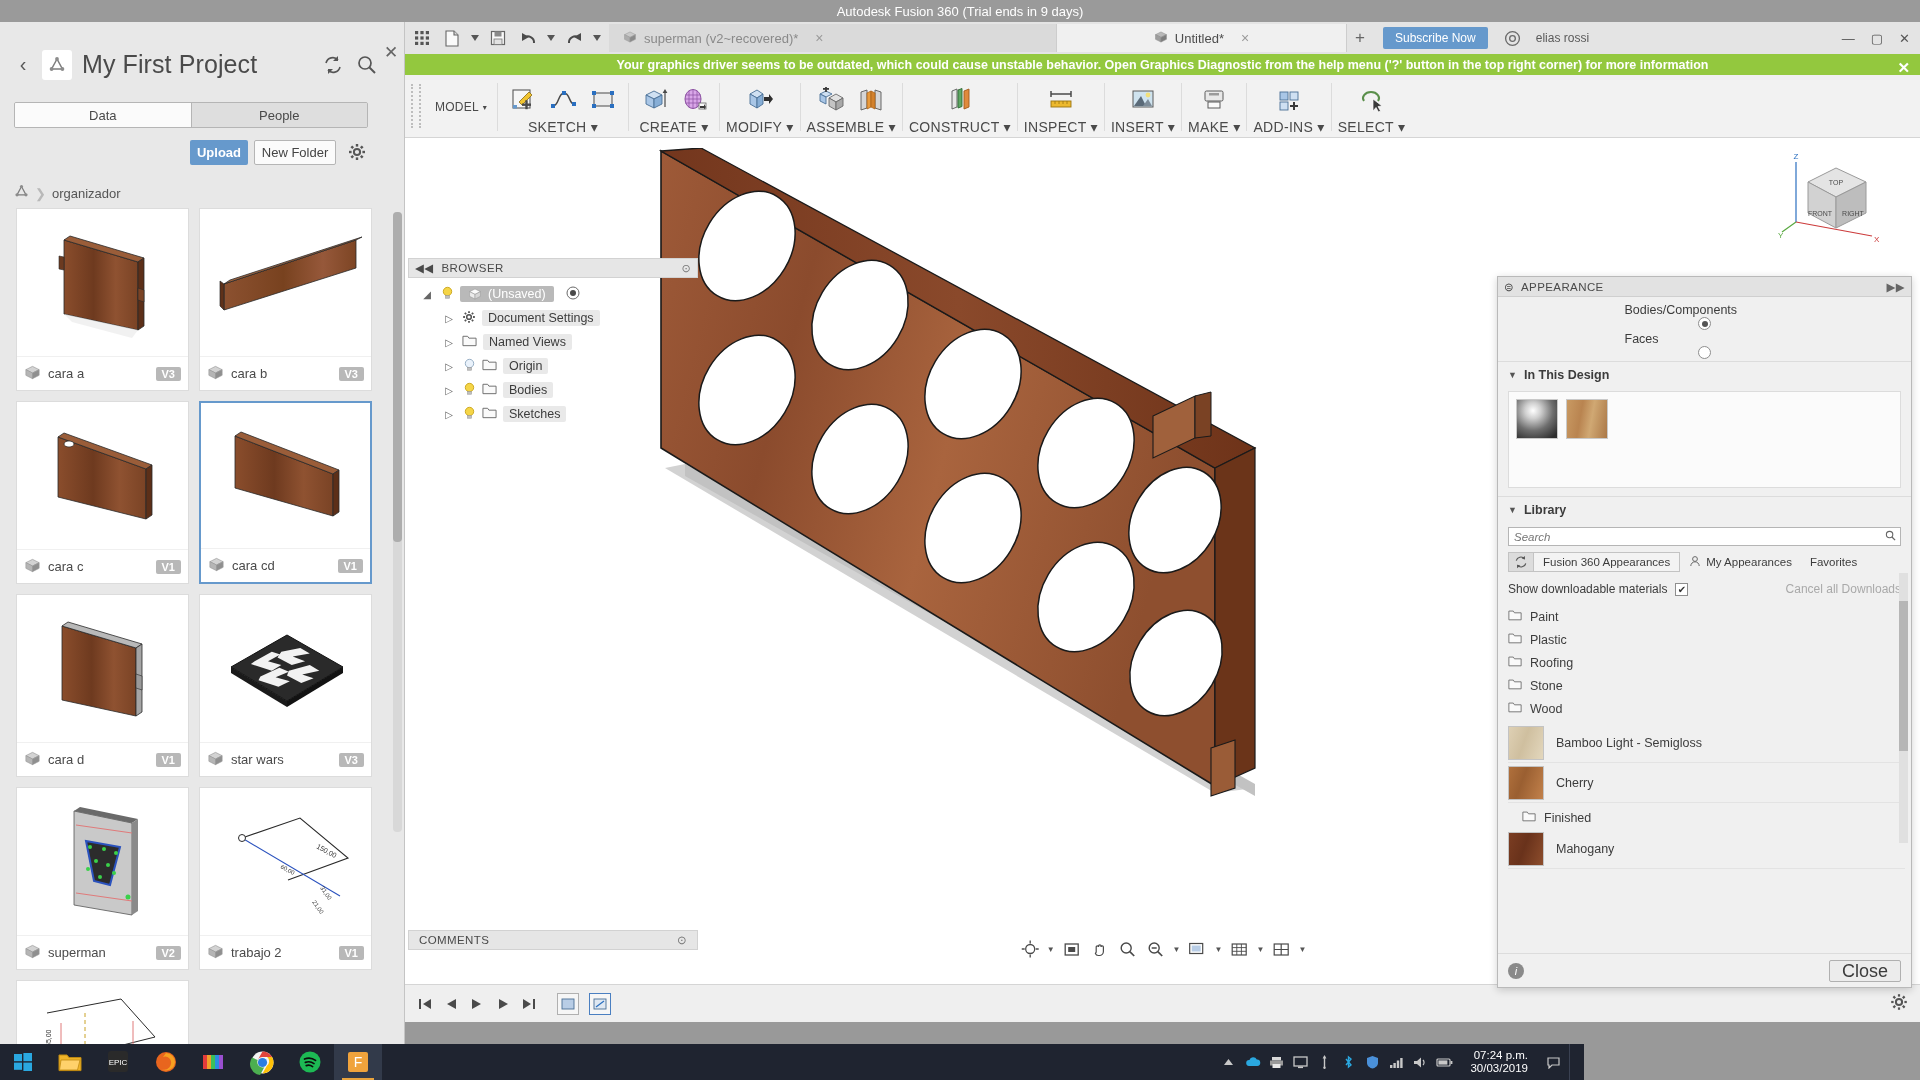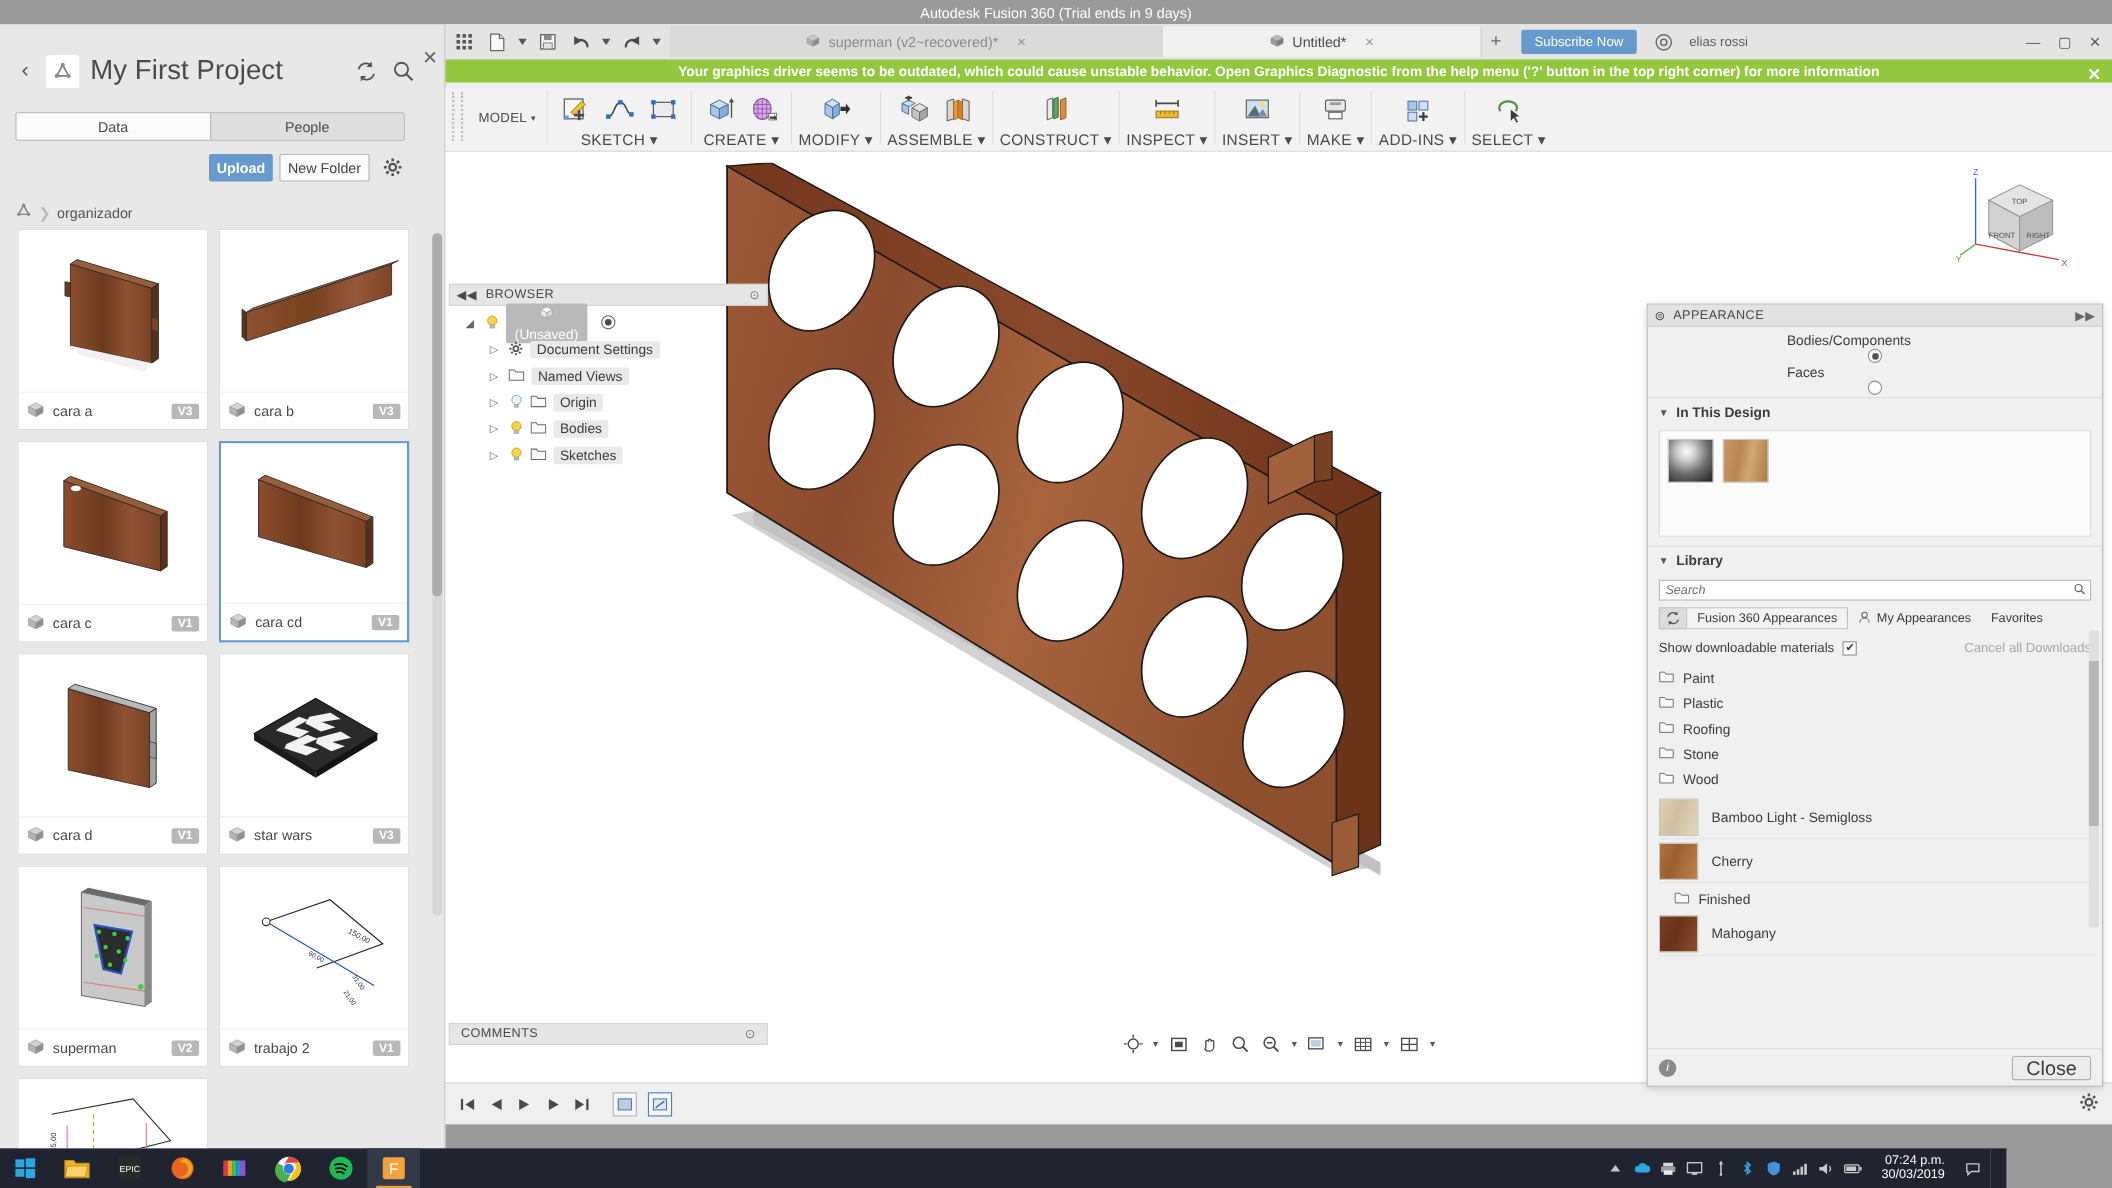--- a/index.html
+++ b/index.html
@@ -152,21 +152,21 @@
     background:#e6e6e6; border:1px solid #d2d2d2;
     display:flex; align-items:center; gap:8px; padding:0 6px;
     font-size:11.5px; color:#4a4a4a; letter-spacing:.4px;
   }
   .browser-hdr .dot { margin-left:auto; color:#777; font-size:11px; }
   .tree { position:absolute; left:3px; top:144px; width:290px; font-size:12.5px; color:#3c3c3c; }
   .tree-row { height:24px; display:flex; align-items:center; gap:6px; padding-left:8px; }
   .tree-row.root { padding-left:12px; }
   .tw { width:14px; text-align:center; color:#666; font-size:10px; }
   .bulb { width:14px; text-align:center; }
-  .node-chip { background:#b9b9b9; color:#fff; padding:1px 8px; border-radius:2px; display:flex; align-items:center; gap:6px;flex-direction:column; }
+  .node-chip { background:#b9b9b9; color:#fff; padding:1px 8px; border-radius:2px; display:flex; align-items:center; gap:6px; }
   .node-lbl { background:#e9e9e9; padding:1px 6px; border-radius:2px; }
 
   .comments {
     position:absolute; left:3px; bottom:34px; width:290px; height:20px;
     background:#e6e6e6; border:1px solid #d2d2d2;
     display:flex; align-items:center; padding:0 10px;
     font-size:11.5px; color:#4a4a4a; letter-spacing:.4px;
   }
   .comments .dot { margin-left:auto; color:#777; }
 
@@ -248,21 +248,21 @@
     border-top:1px solid #dcdcdc; display:flex; align-items:center; padding:0 10px;
   }
   .info-ic { width:16px; height:16px; border-radius:50%; background:#8a8a8a; color:#fff; font-size:11px; display:flex; align-items:center; justify-content:center; font-style:italic; }
   .btn-close {
     margin-left:auto; width:72px; height:22px; background:#ececec;
     border:1px solid #b0b0b0; border-radius:2px; font-size:18px; color:#3c3c3c;
     font-family:"Liberation Sans",sans-serif; cursor:pointer;
   }
 
   
-  .taskbar { position:absolute; left:0; bottom:0; width:1824px; height:36px; background:#1f2430; display:flex; align-items:center; }
+  .taskbar { position:absolute; left:0; bottom:0; width:1584px; height:36px; background:#1f2430; display:flex; align-items:center; }
   .tb-start { width:46px; height:36px; display:flex; align-items:center; justify-content:center; }
   .tb-app { width:48px; height:36px; display:flex; align-items:center; justify-content:center; position:relative; }
   .tb-app.active { background:#323a4a; }
   .tb-app.active:after { content:""; position:absolute; bottom:0; left:8px; right:8px; height:2px; background:#e8a33d; }
   .tray { margin-left:auto; display:flex; align-items:center; gap:7px; padding-right:8px; }
   .tray-ic { width:17px; height:17px; display:flex; align-items:center; justify-content:center; }
   .clock { color:#fff; font-size:11.5px; line-height:13px; text-align:right; padding:0 10px; }
   .tb-showdesk { width:7px; height:36px; border-left:1px solid #3a4152; }
 </style>
 </head>
@@ -639,21 +639,21 @@
             <path d="M3 13 a6 6 0 0 1 10-5" fill="none" stroke="#4a4a4a" stroke-width="2"></path>
             <polygon points="15,3 15,11 8,7" fill="#4a4a4a"></polygon>
           </svg>
       </div>
       <div class="qa-ic small-caret">
         <svg width="8" height="6" viewBox="0 0 8 6">
             <polygon points="0,0 8,0 4,6" fill="#555"></polygon>
           </svg>
       </div>
 
-      <div class="f-tab" style="width:448px; justify-content:center; margin-left:6px;">
+      <div class="f-tab" style="width:448px; margin-left:6px;">
         <span>
           <svg width="14" height="14" viewBox="0 0 18 18">
               <polygon points="2,6 9,2.5 16,6 9,9.5" fill="#c9c9c9" stroke="#9a9a9a" stroke-width=".7"></polygon>
               <polygon points="2,6 9,9.5 9,15.5 2,12" fill="#adadad" stroke="#9a9a9a" stroke-width=".7"></polygon>
               <polygon points="16,6 9,9.5 9,15.5 16,12" fill="#8a8a8a" stroke="#9a9a9a" stroke-width=".7"></polygon>
             </svg>
         </span>
         <span>superman (v2~recovered)*</span>
         <span class="tab-x">×</span>
       </div>

